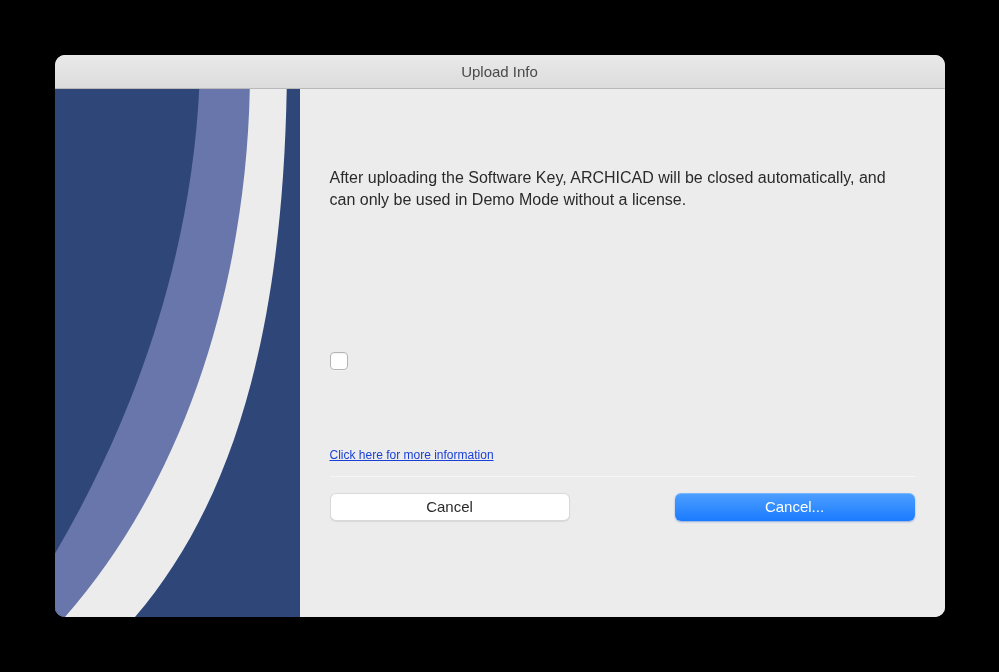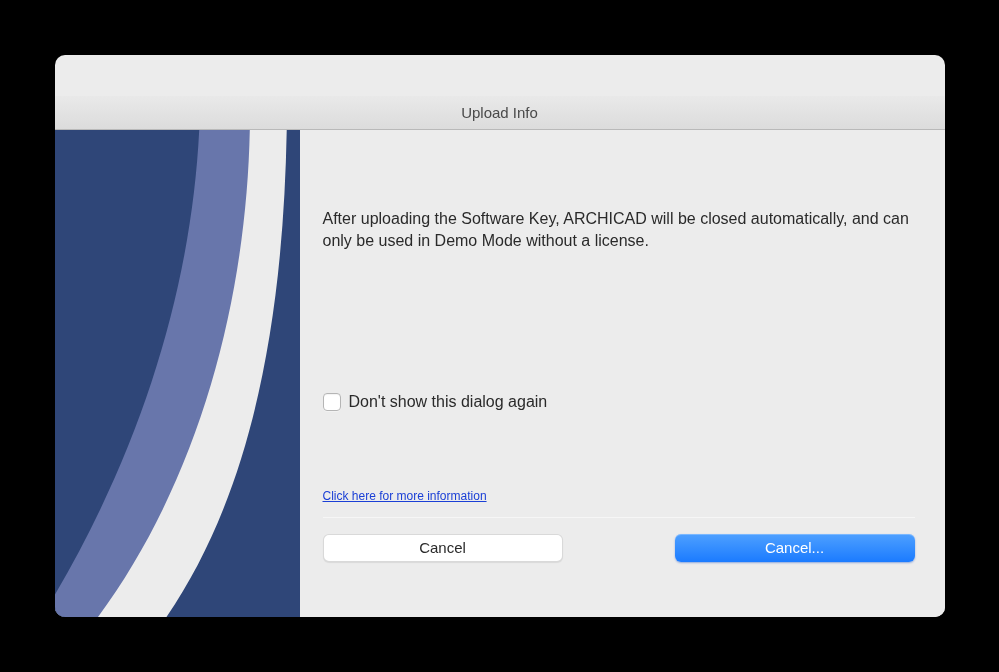--- a/index.html
+++ b/index.html
@@ -26,40 +26,39 @@
       height: 34px;
       background: linear-gradient(to bottom, #e9e9e9 0%, #dcdcdc 100%);
       border-bottom: 1px solid #b9b9b9;
       display: flex;
       align-items: center;
       justify-content: center;
       font-size: 15px;
       color: #4a4a4a;
       font-weight: 500;
       flex-shrink: 0;
-      margin-top: 41px;
     }
     .body {
       flex: 1;
       display: flex;
       background: #ececec;
     }
     .sidebar-art {
       width: 245px;
       background: #2f4678;
       position: relative;
       overflow: hidden;
       flex-shrink: 0;
     }
     .sidebar-art svg { width: 100%; height: 100%; display: block; }
     .content {
       flex: 1;
       display: flex;
       flex-direction: column;
-      padding: 0 30px 0 23px;
+      padding: 0 30px 0 30px;
     }
     .message {
       font-size: 16px;
       color: #2a2a2a;
       line-height: 1.4;
       margin-top: 78px;
     }
     .checkbox-row {
       display: flex;
       align-items: center;
@@ -137,21 +136,20 @@
         <rect width="245" height="528" fill="#2f4678"></rect>
         <path d="M -40 528 C 80 350, 140 160, 145 -20 L 300 -20 L 300 528 Z" fill="#6876ab"></path>
         <path d="M 10 528 C 140 380, 195 170, 195 -20 L 300 -20 L 300 528 Z" fill="#ececec"></path>
         <path d="M 80 528 C 190 400, 230 210, 232 -20 L 300 -20 L 300 528 Z" fill="#2f4678"></path>
       </svg>
     </div>
     <div class="content">
       <div class="message">After uploading the Software Key, ARCHICAD will be closed automatically, and can only be used in Demo Mode without a license.</div>
       <div class="checkbox-row">
         <div class="mac-checkbox"></div>
-        <span class="checkbox-label">Don't show this dialog again</span>
       </div>
       <a class="info-link">Click here for more information</a>
       <div class="separator"></div>
       <div class="button-row">
         <button class="btn btn-default">Cancel</button>
         <button class="btn btn-primary">Cancel...</button>
       </div>
     </div>
   </div>
 </div>

